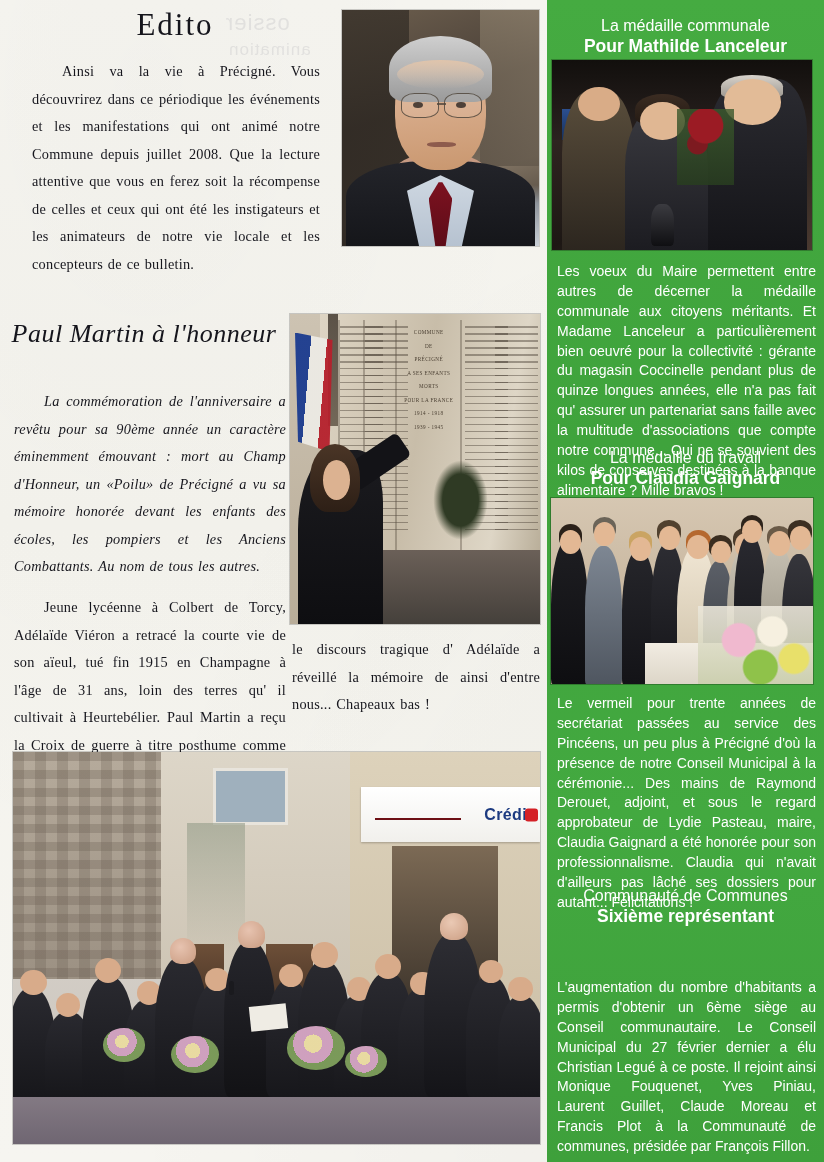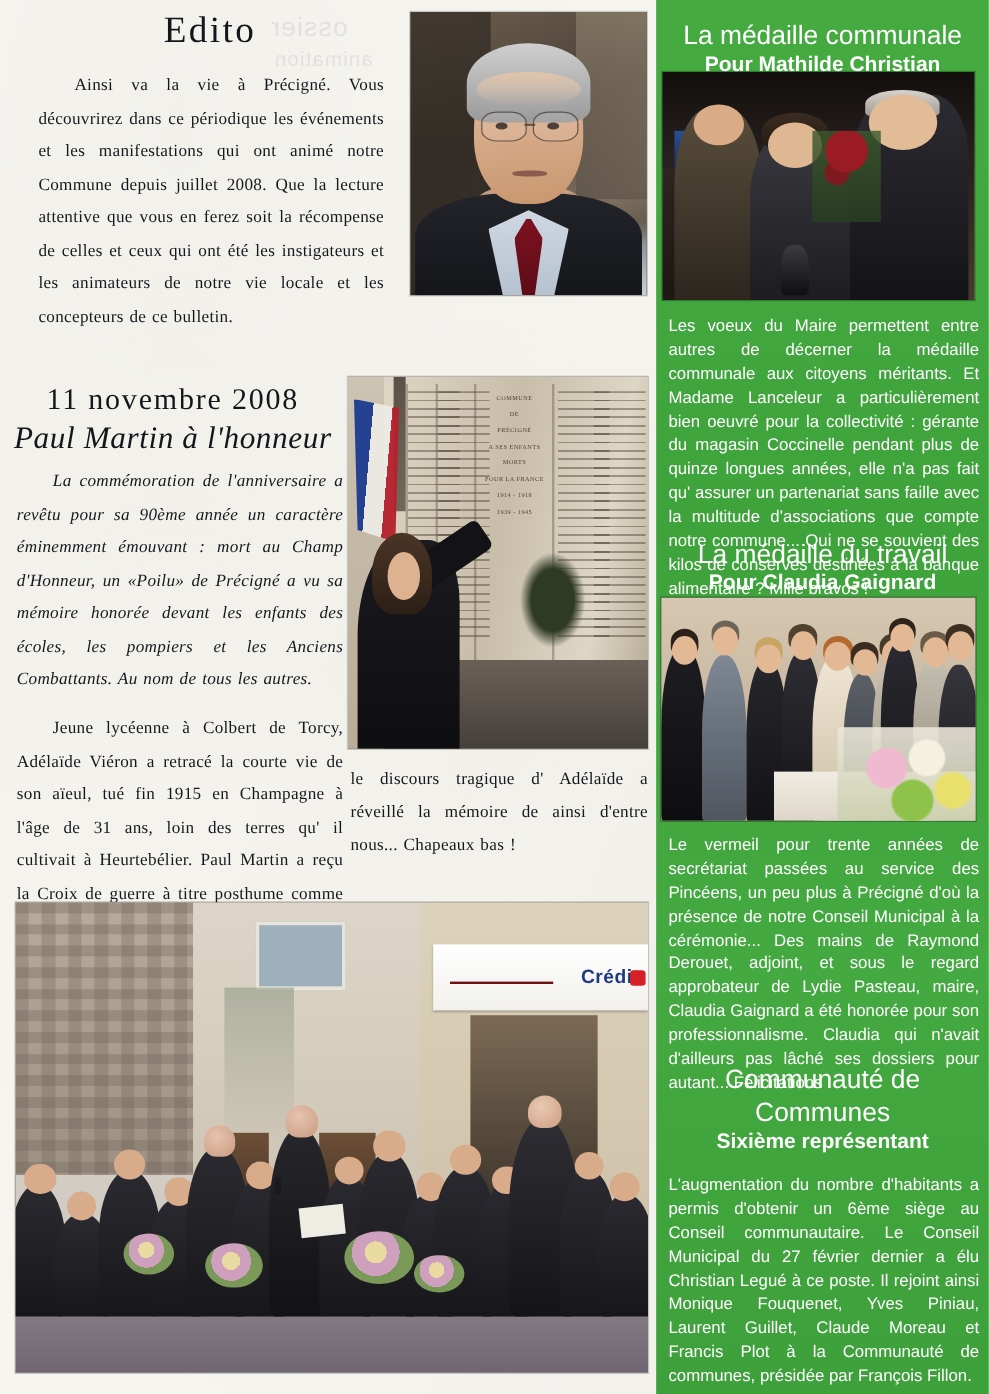--- a/index.html
+++ b/index.html
@@ -128,21 +128,21 @@
     background-image: linear-gradient(180deg,#45ab41 0%, #3fa33c 38%, #43a940 70%, #3ea03b 100%);
   }
   .g-head {
     position: absolute;
     width: 265px;
     left: 6px;
     text-align: center;
     color: #ffffff;
     line-height: 1.24;
   }
-  .g-head .h-top { display: block; font-size: 22px; font-weight: 400; }
+  .g-head .h-top { display: block; font-size: 16px; font-weight: 400; }
   .g-head .h-bot { display: block; font-size: 17.5px; font-weight: 700; }
 
   .g-text {
     position: absolute;
     left: 10px;
     width: 259px;
     color: #ffffff;
     font-size: 14px;
     line-height: 1.42;
     text-align: justify;
@@ -344,21 +344,20 @@
         <div class="p-eye r"></div>
         <div class="p-glass">
             <span class="l"></span>
             <span class="r"></span>
           </div>
         <div class="p-mouth"></div>
       </div>
     </div>
 
     <div class="script-title nov-title">
-      <span class="l1">11 novembre 2008</span>
       <span class="l2">Paul Martin à l'honneur</span>
     </div>
 
     <div class="body-hand nov-body">
       <p class="indent it">La commémoration de l'anniversaire a revêtu pour sa 90ème année un caractère éminemment émouvant : mort au Champ d'Honneur, un «Poilu» de Précigné a vu sa mémoire honorée devant les enfants des écoles, les pompiers et les Anciens Combattants. Au nom de tous les autres.</p>
       <p class="indent">Jeune lycéenne à Colbert de Torcy, Adélaïde Viéron a retracé la courte vie de son aïeul, tué fin 1915 en Champagne à l'âge de 31 ans, loin des terres qu' il cultivait à Heurtebélier. Paul Martin a reçu la Croix de guerre à titre posthume comme bon nombre de la centaine de soldats de notre commune morts à la bataille . Et si l'on a peine aujourd'hui à imaginer les malheurs nés de cette terrible saignée,</p>
     </div>
 
     <div class="photo" id="memorial">
       <div class="ph-inner">
@@ -457,21 +456,21 @@
           <div class="c-mic" style="left:41%; bottom:52%;"></div>
         </div>
       </div>
     </div>
   </div>
 
   <div class="green-col">
 
     <div class="g-head" style="top:16px;">
       <span class="h-top">La médaille communale</span>
-      <span class="h-bot">Pour Mathilde Christian</span>
+      <span class="h-bot">Pour Mathilde Lanceleur</span>
     </div>
 
     <div class="gphoto" style="left:5px; top:60px; width:260px; height:190px;">
       <div class="ph-inner">
         <div class="s1-bg"></div>
         <div class="s1-dark"></div>
         <div class="s1-blue"></div>
         <div class="s1-man"></div>
         <div class="s1-manh"></div>
         <div class="s1-mayor"></div>

